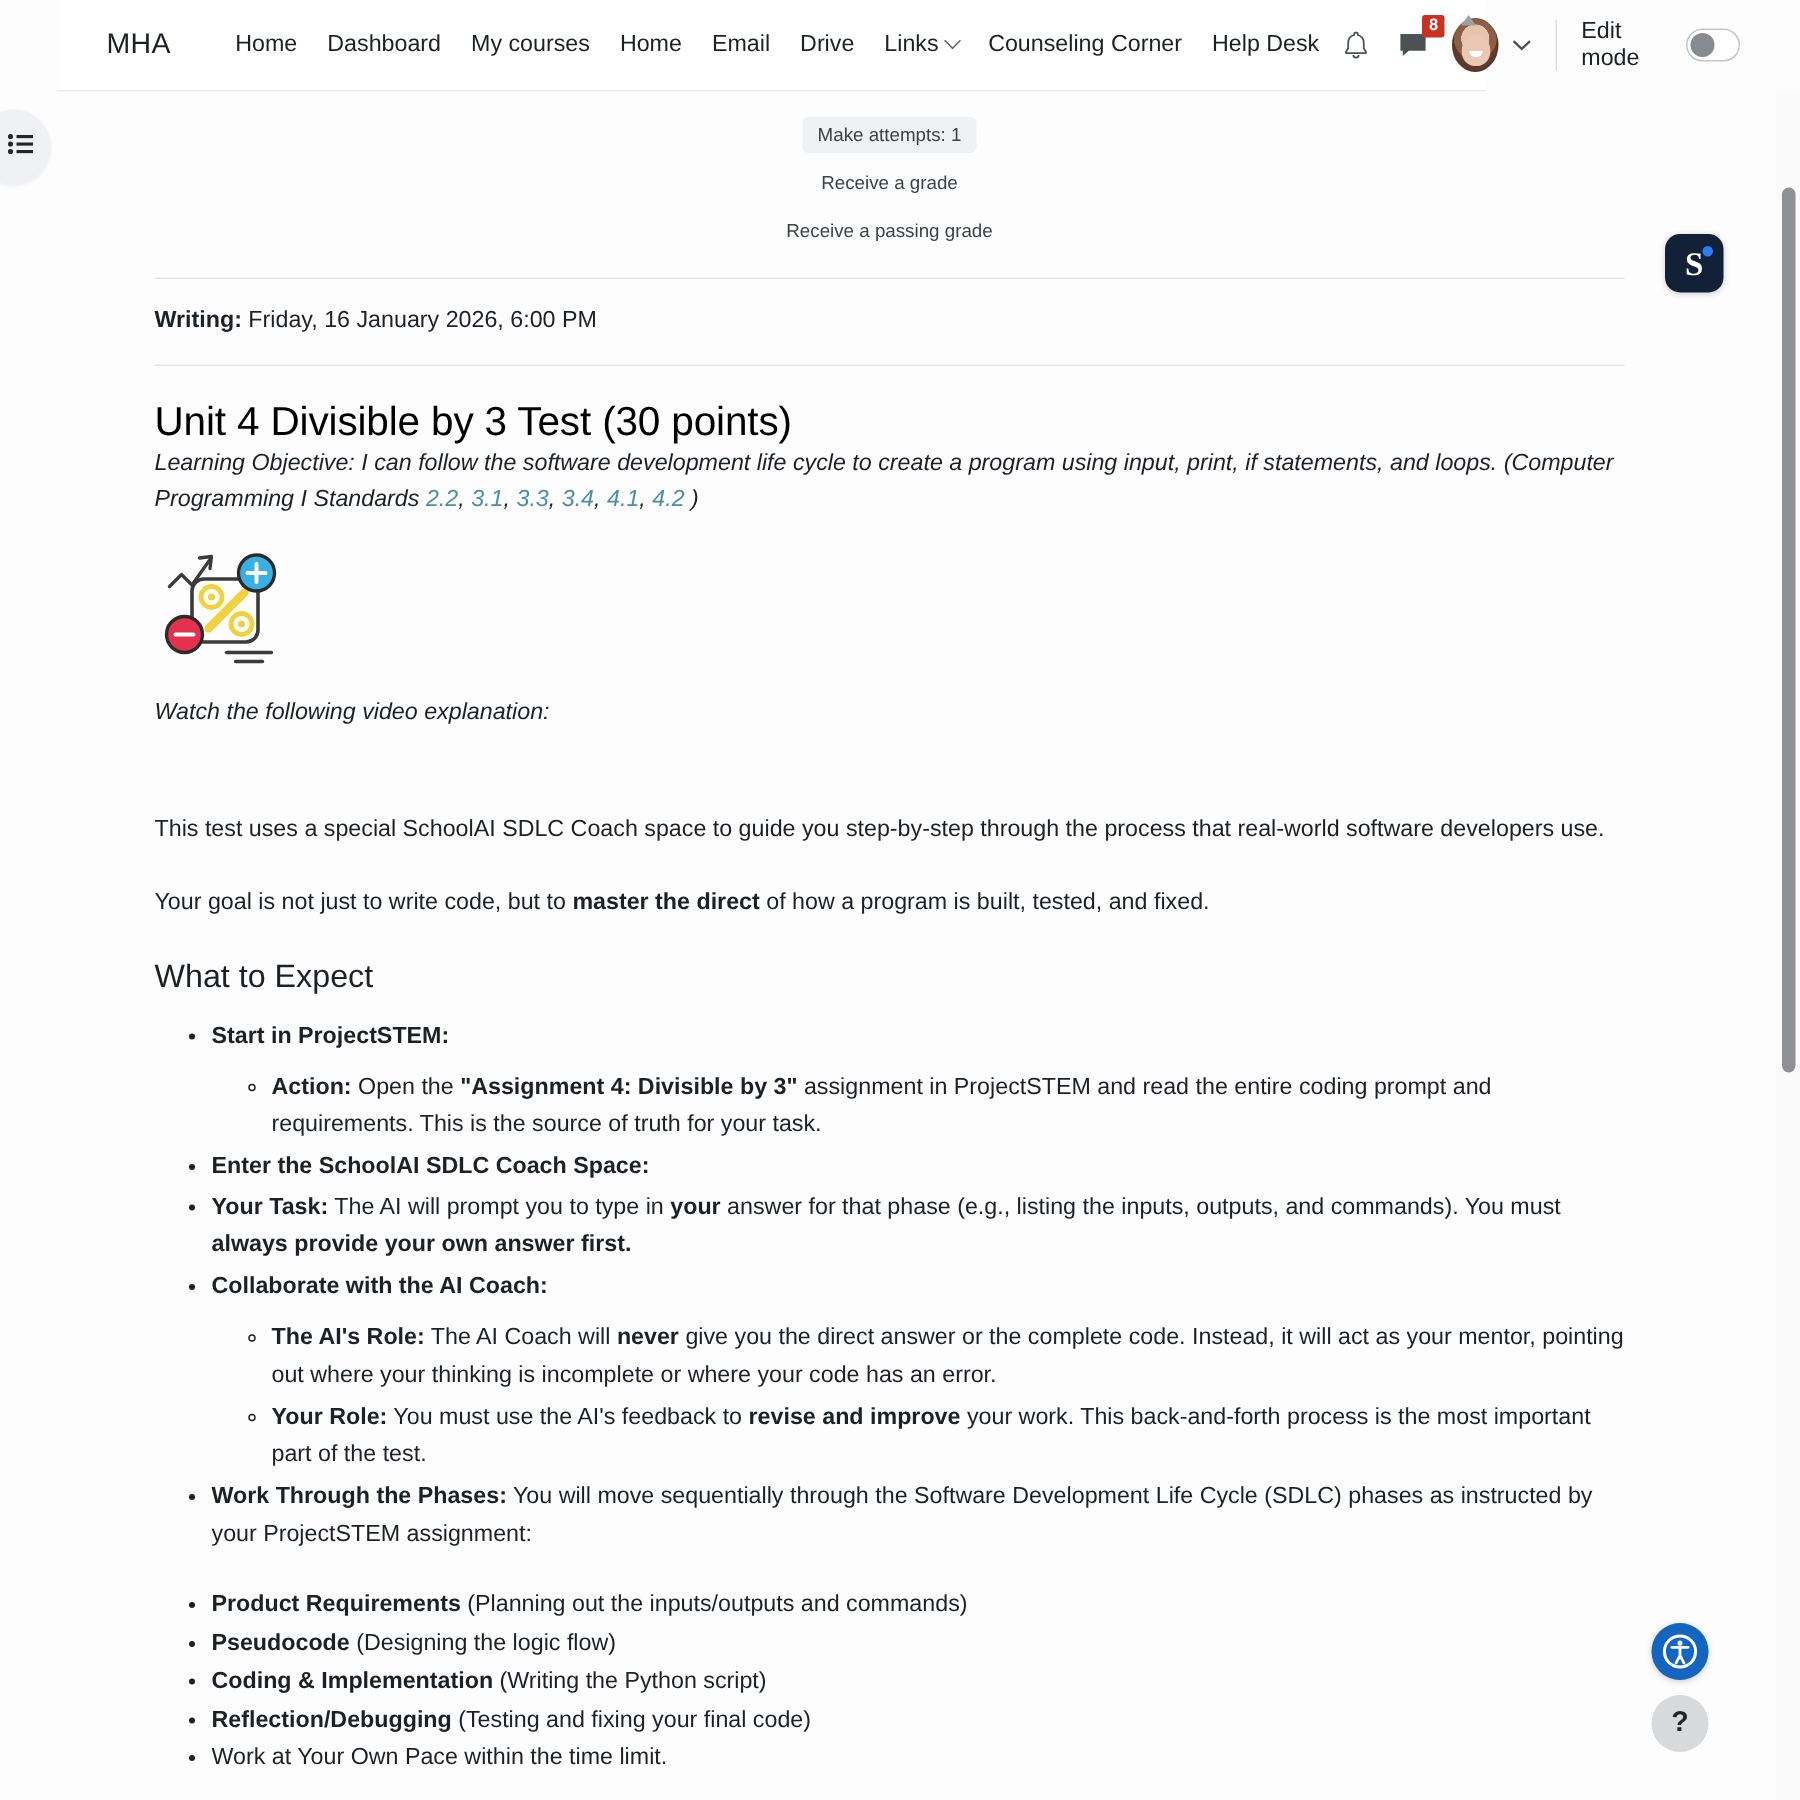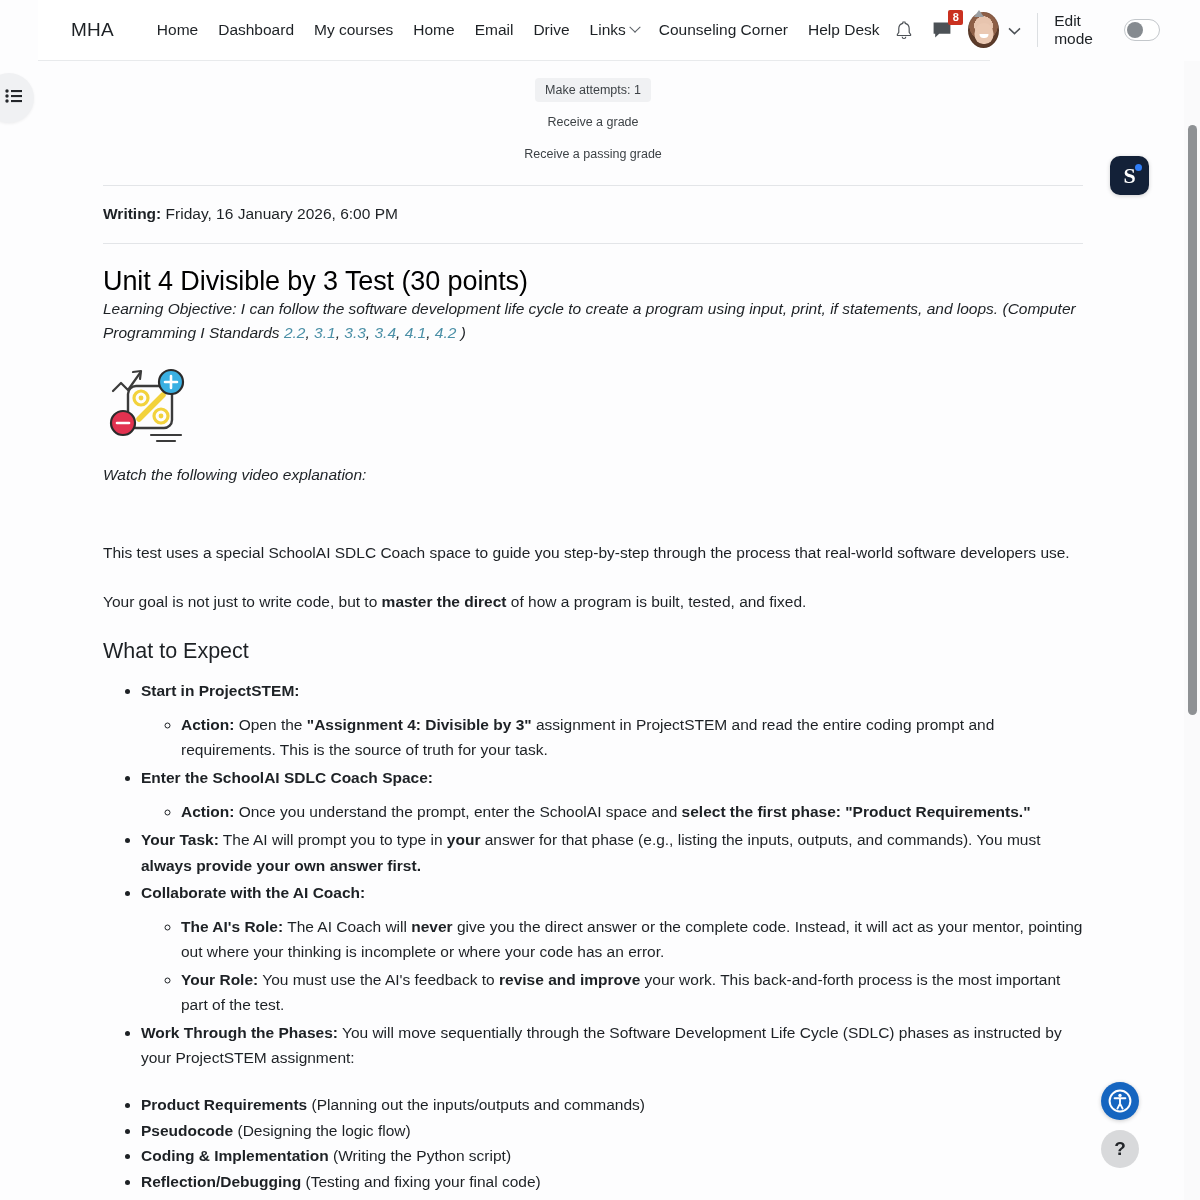--- a/index.html
+++ b/index.html
@@ -377,23 +377,20 @@
     <ul class="lvl1">
       <li>
         <b>Start in ProjectSTEM:</b>
         <ul class="lvl2">
           <li><b>Action:</b><span> Open the </span><b>"Assignment 4: Divisible by 3"</b><span> assignment in ProjectSTEM and read the entire coding prompt and requirements. This is the source of truth for your task.</span></li>
         </ul>
       </li>
 
       <li>
         <b>Enter the SchoolAI SDLC Coach Space:</b>
-        <ul class="lvl2">
-          <li><b>Action:</b><span> Once you understand the prompt, enter the SchoolAI space and </span><b>select the first phase: "Product Requirements."</b></li>
-        </ul>
       </li>
 
       <li><b>Your Task:</b><span> The AI will prompt you to type in </span><b>your</b><span> answer for that phase (e.g., listing the inputs, outputs, and commands). You must </span><b>always provide your own answer first.</b></li>
 
       <li>
         <b>Collaborate with the AI Coach:</b>
         <ul class="lvl2">
           <li><b>The AI's Role:</b><span> The AI Coach will </span><b>never</b><span> give you the direct answer or the complete code. Instead, it will act as your mentor, pointing out where your thinking is incomplete or where your code has an error.</span></li>
           <li><b>Your Role:</b><span> You must use the AI's feedback to </span><b>revise and improve</b><span> your work. This back-and-forth process is the most important part of the test.</span></li>
         </ul>

